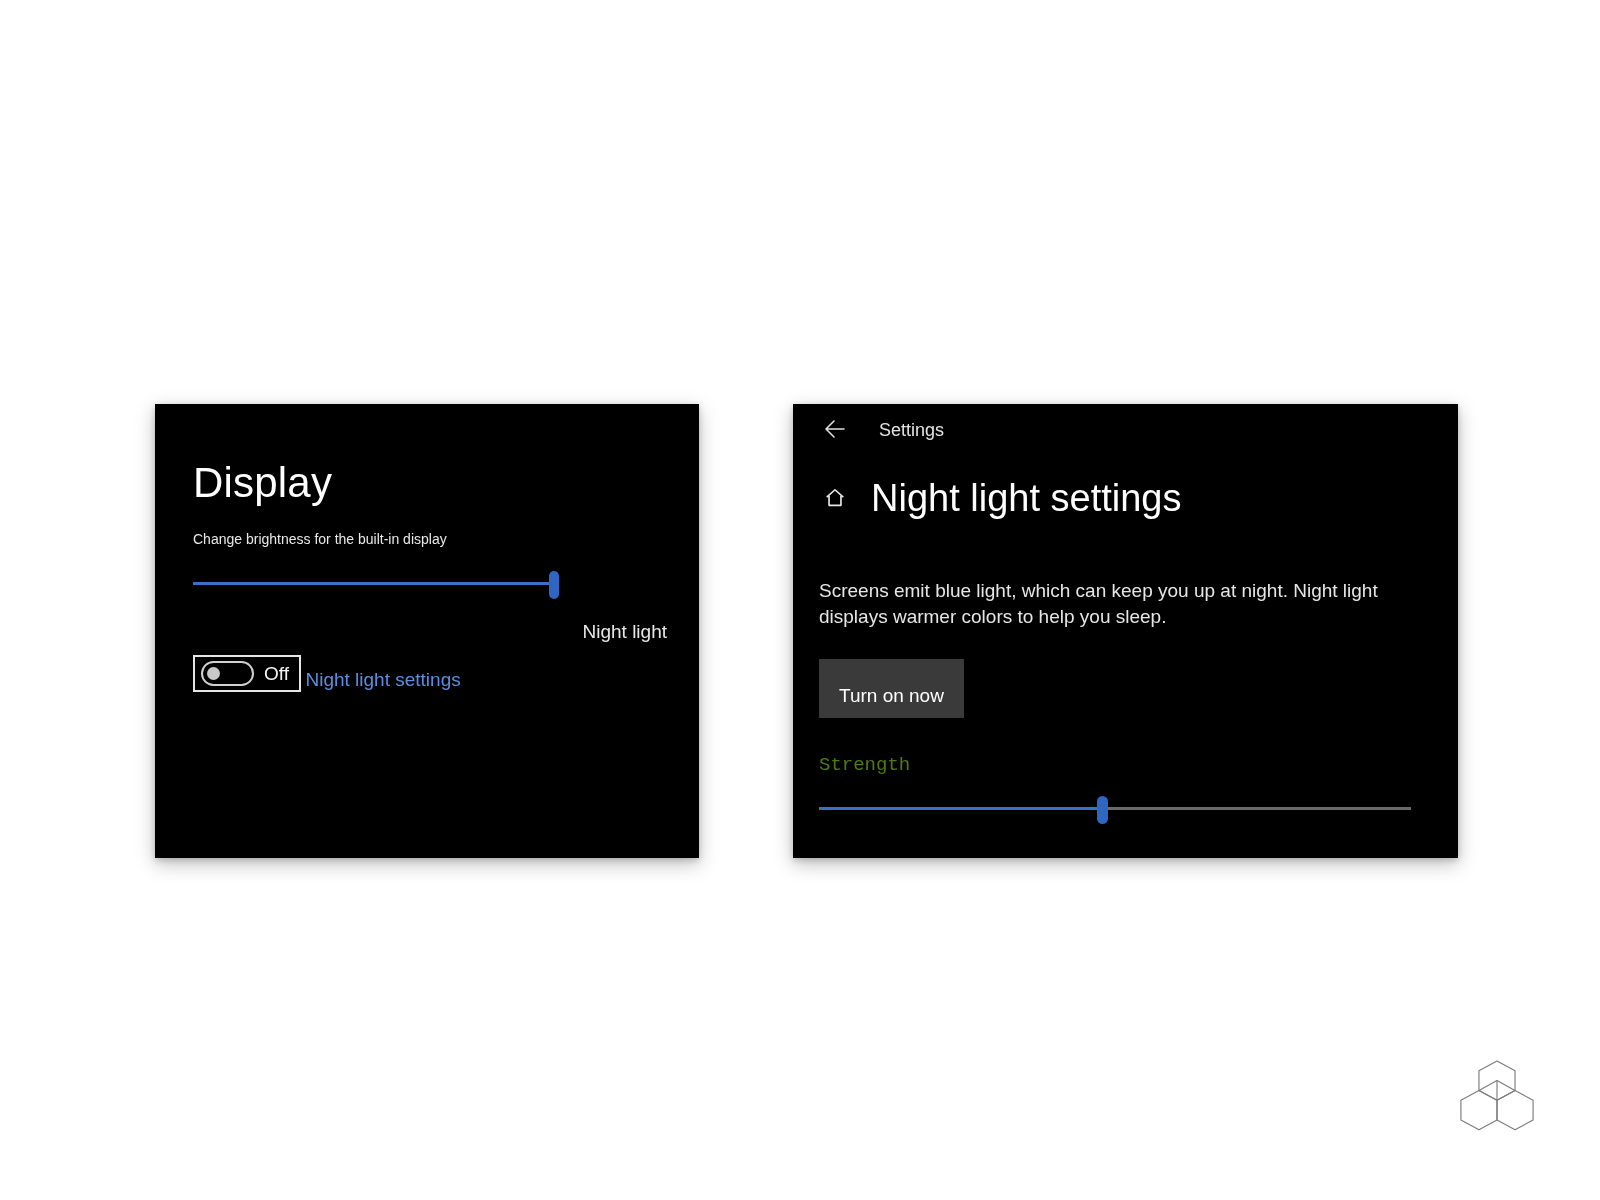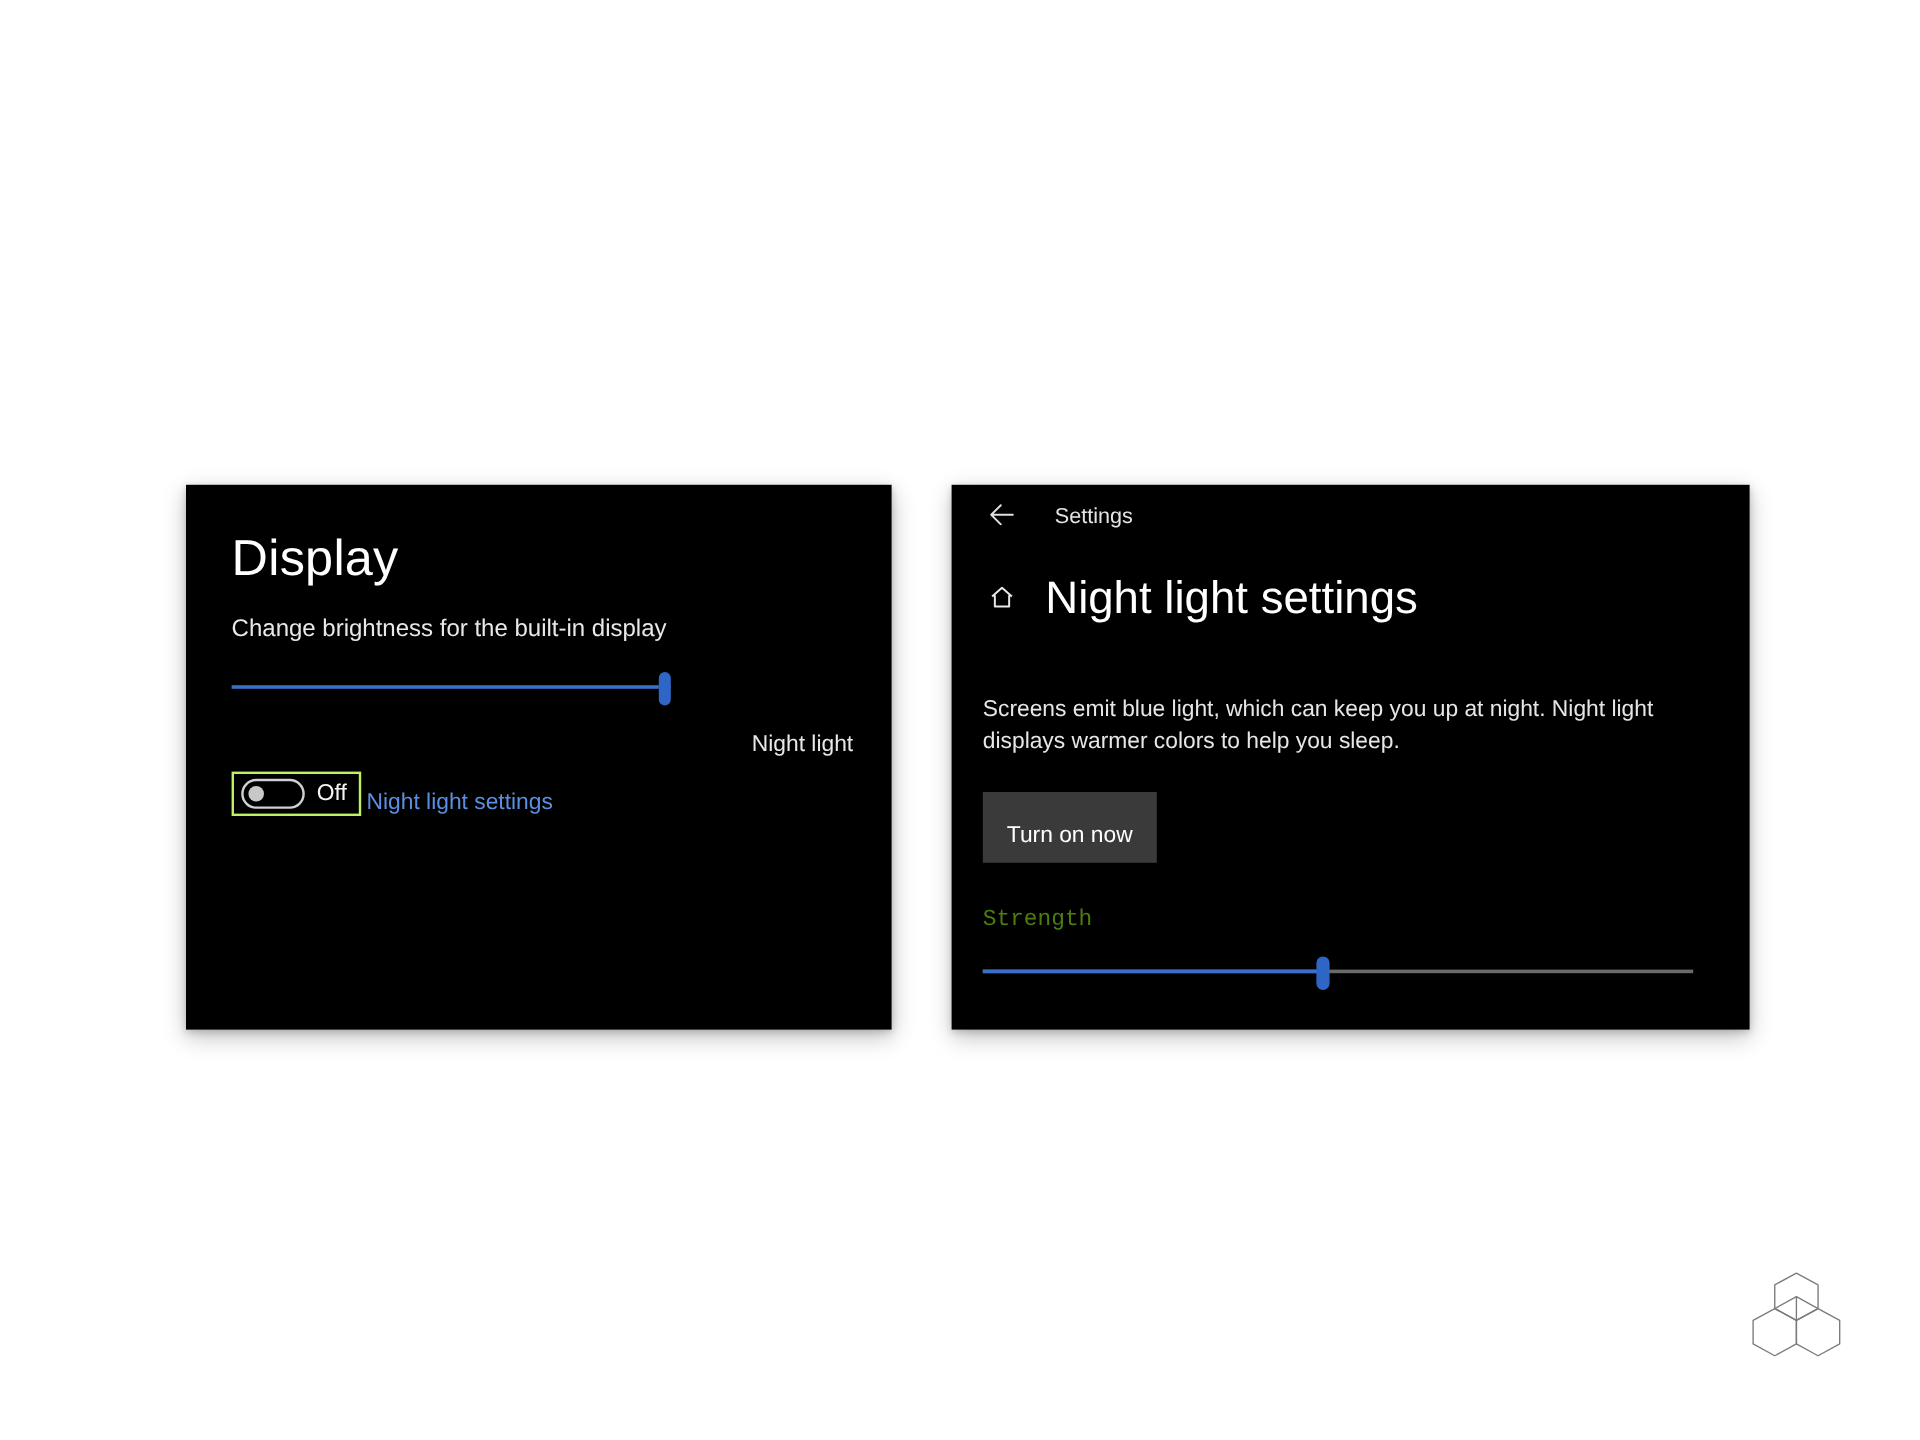--- a/index.html
+++ b/index.html
@@ -14,36 +14,36 @@
   .panel {
     position: absolute;
     background: #000000;
     color: #ffffff;
     box-shadow: 0 6px 18px rgba(0,0,0,0.25), 0 2px 6px rgba(0,0,0,0.18);
   }
   
   .panel-left {
     left: 155px;
     top: 404px;
-    width: 588px;
+    width: 544px;
     height: 454px;
-    padding: 37px 32px 30px 38px;
+    padding: 55px 32px 30px 38px;
   }
   .display-title {
     font-size: 42px;
     font-weight: 300;
     letter-spacing: 0.2px;
   }
   .section-heading {
     font-size: 27px;
     font-weight: 400;
     margin-top: 30px;
   }
   .slider-label {
-    font-size: 20px;
+    font-size: 14px;
     font-weight: 400;
     margin-top: 24px;
     color: #e8e8e8;
   }
   .brightness-slider {
     position: relative;
     margin-top: 26px;
     width: 366px;
     height: 22px;
   }
@@ -76,21 +76,21 @@
     font-size: 19px;
     margin-top: 26px;
     color: #e8e8e8;
     text-align: right;
   }
   .toggle-row {
     display: inline-flex;
     align-items: center;
     margin-top: 6px;
     gap: 10px;
-    border: 2px solid #bef264;
+    border: 2px solid #e5e5e5;
     padding: 4px 10px 4px 6px;
   }
   .toggle-pill {
     width: 53px;
     height: 25px;
     border-radius: 14px;
     border: 2.5px solid #d0d0d0;
     position: relative;
     background: #000;
   }

